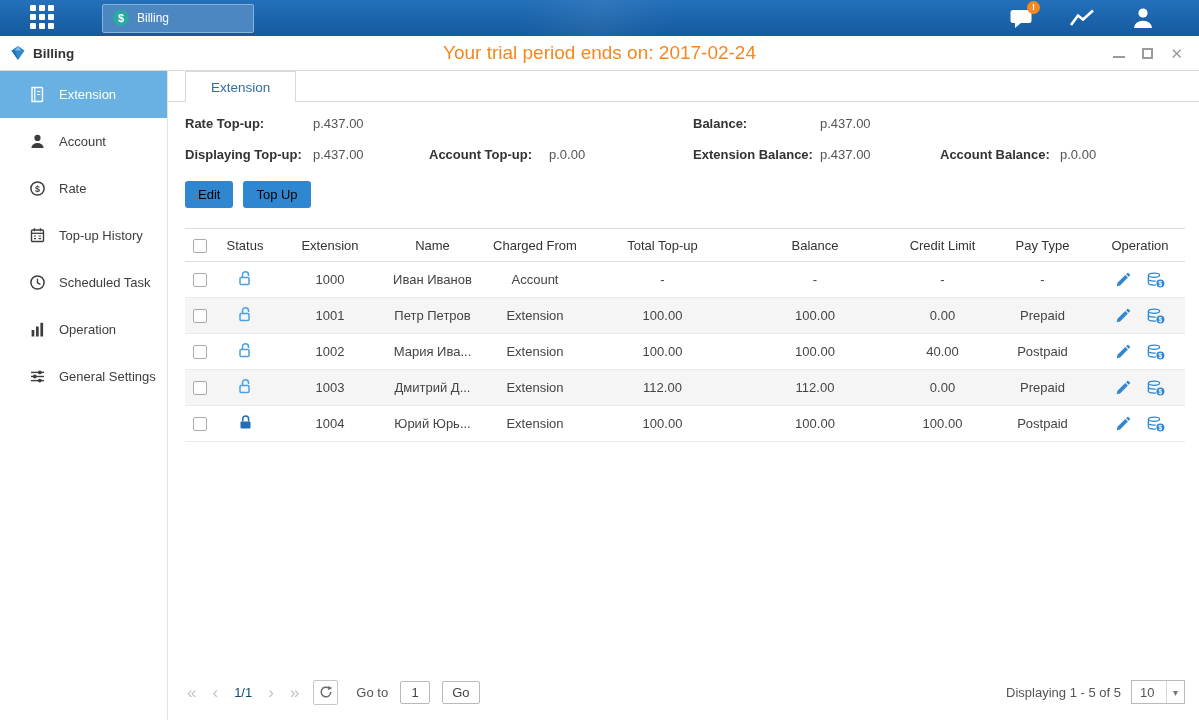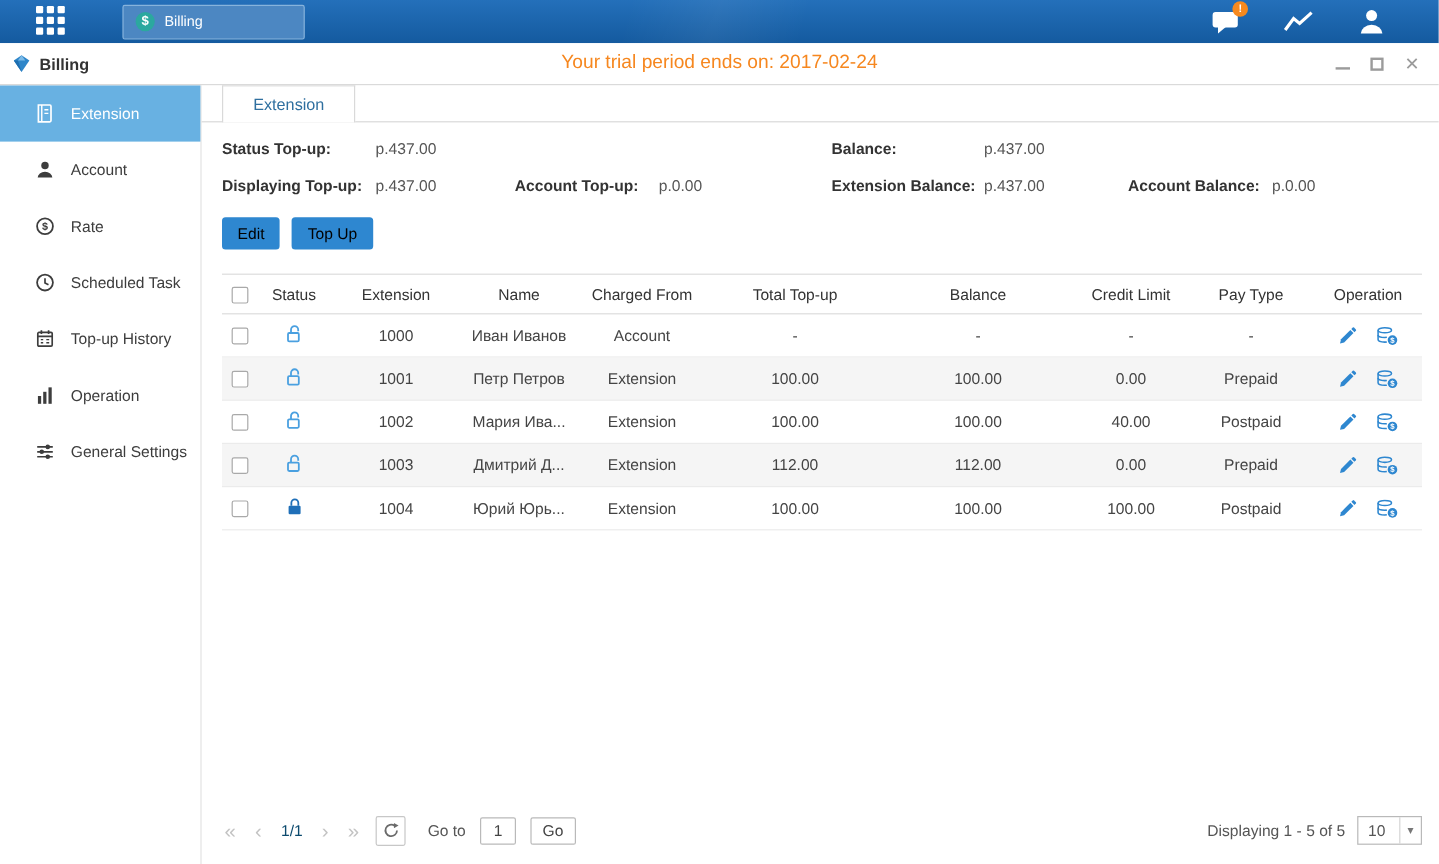--- a/index.html
+++ b/index.html
@@ -23,21 +23,21 @@
   .topbar-right { margin-left:auto; margin-right:44px; display:flex; align-items:center; gap:36px; }
   .tb-icon { position:relative; cursor:pointer; display:flex; align-items:center; }
   .notif-badge { position:absolute; top:-7px; right:-7px; min-width:13px; height:13px; border-radius:50%;
     background:#f6891e; color:#fff; font-size:9px; font-weight:bold; line-height:13px; text-align:center; }
 
   
   .titlebar { height:35px; flex-shrink:0; background:#fff; border-bottom:1px solid #dadada;
     position:relative; display:flex; align-items:center; }
   .titlebar .win-title-group { display:flex; align-items:center; gap:7px; margin-left:10px; z-index:1; }
   .win-title { font-weight:bold; font-size:13.5px; color:#333; }
-  .trial-notice { position:absolute; left:0; right:0; text-align:center; color:#f6871f; font-size:16px; }
+  .trial-notice { position:absolute; left:0; right:0; text-align:center; color:#f6871f; font-size:19px; }
   .win-controls { margin-left:auto; margin-right:16px; display:flex; align-items:center; gap:17px; z-index:1; }
   .win-min { width:12px; height:9px; border-bottom:2px solid #9b9b9b; cursor:pointer; }
   .win-max { width:11px; height:11px; border:2px solid #9b9b9b; cursor:pointer; }
   .win-close { color:#9b9b9b; font-size:15px; line-height:1; cursor:pointer; }
 
   
   .wbody { flex:1; display:flex; min-height:0; }
   .sidebar { width:168px; flex-shrink:0; border-right:1px solid #e3e3e3; background:#fff; }
   .side-item { height:47px; display:flex; align-items:center; gap:13px; padding-left:29px;
     color:#3d3d3d; cursor:pointer; }
@@ -178,33 +178,33 @@
       </div>
       <div class="side-item">
         <svg width="17" height="17" viewBox="0 0 17 17">
           <circle cx="8.5" cy="8.5" r="6.6" fill="none" stroke="currentColor" stroke-width="1.5"></circle>
           <text x="8.5" y="11.7" text-anchor="middle" font-size="9" font-weight="bold" fill="currentColor">$</text>
         </svg>
         <span>Rate</span>
       </div>
       <div class="side-item">
         <svg width="17" height="17" viewBox="0 0 17 17">
-          <circle cx="8.5" cy="8.5" r="6.6" fill="none" stroke="currentColor" stroke-width="1.5"></circle>
-          <path d="M8.5 4.8 V8.8 L11.4 10.3" fill="none" stroke="currentColor" stroke-width="1.4"></path>
-        </svg>
-        <span>Scheduled Task</span>
-      </div>
-      <div class="side-item">
-        <svg width="17" height="17" viewBox="0 0 17 17">
           <rect x="2.5" y="3" width="12" height="11.5" rx="1" fill="none" stroke="currentColor" stroke-width="1.4"></rect>
           <path d="M2.5 6.3 h12" stroke="currentColor" stroke-width="1.3"></path>
           <path d="M5.5 1.3 v3 M11.5 1.3 v3" stroke="currentColor" stroke-width="1.4"></path>
           <path d="M5 9 h2 M5 11.7 h2 M9.6 9 h2.4 M9.6 11.7 h2.4" stroke="currentColor" stroke-width="1.2"></path>
         </svg>
         <span>Top-up History</span>
+      </div>
+      <div class="side-item">
+        <svg width="17" height="17" viewBox="0 0 17 17">
+          <circle cx="8.5" cy="8.5" r="6.6" fill="none" stroke="currentColor" stroke-width="1.5"></circle>
+          <path d="M8.5 4.8 V8.8 L11.4 10.3" fill="none" stroke="currentColor" stroke-width="1.4"></path>
+        </svg>
+        <span>Scheduled Task</span>
       </div>
       <div class="side-item">
         <svg width="17" height="17" viewBox="0 0 17 17">
           <rect x="2.6" y="9" width="2.7" height="6.5" fill="currentColor"></rect>
           <rect x="7" y="5.5" width="2.7" height="10" fill="currentColor"></rect>
           <rect x="11.4" y="1.8" width="2.7" height="13.7" fill="currentColor"></rect>
         </svg>
         <span>Operation</span>
       </div>
       <div class="side-item">
@@ -225,21 +225,21 @@
     <div class="main">
       <div class="tabstrip">
         <div class="tab">
           <span>Extension</span>
         </div>
       </div>
 
       <div class="content">
 
         <div class="summary">
-          <span class="sum-label">Status Top-up:</span>
+          <span class="sum-label">Rate Top-up:</span>
           <span class="sum-value">p.437.00</span>
           <div class="span2"></div>
           <span class="sum-label">Balance:</span>
           <span class="sum-value">p.437.00</span>
           <div class="span2"></div>
 
           <span class="sum-label">Displaying Top-up:</span>
           <span class="sum-value">p.437.00</span>
           <span class="sum-label">Account Top-up:</span>
           <span class="sum-value">p.0.00</span>

